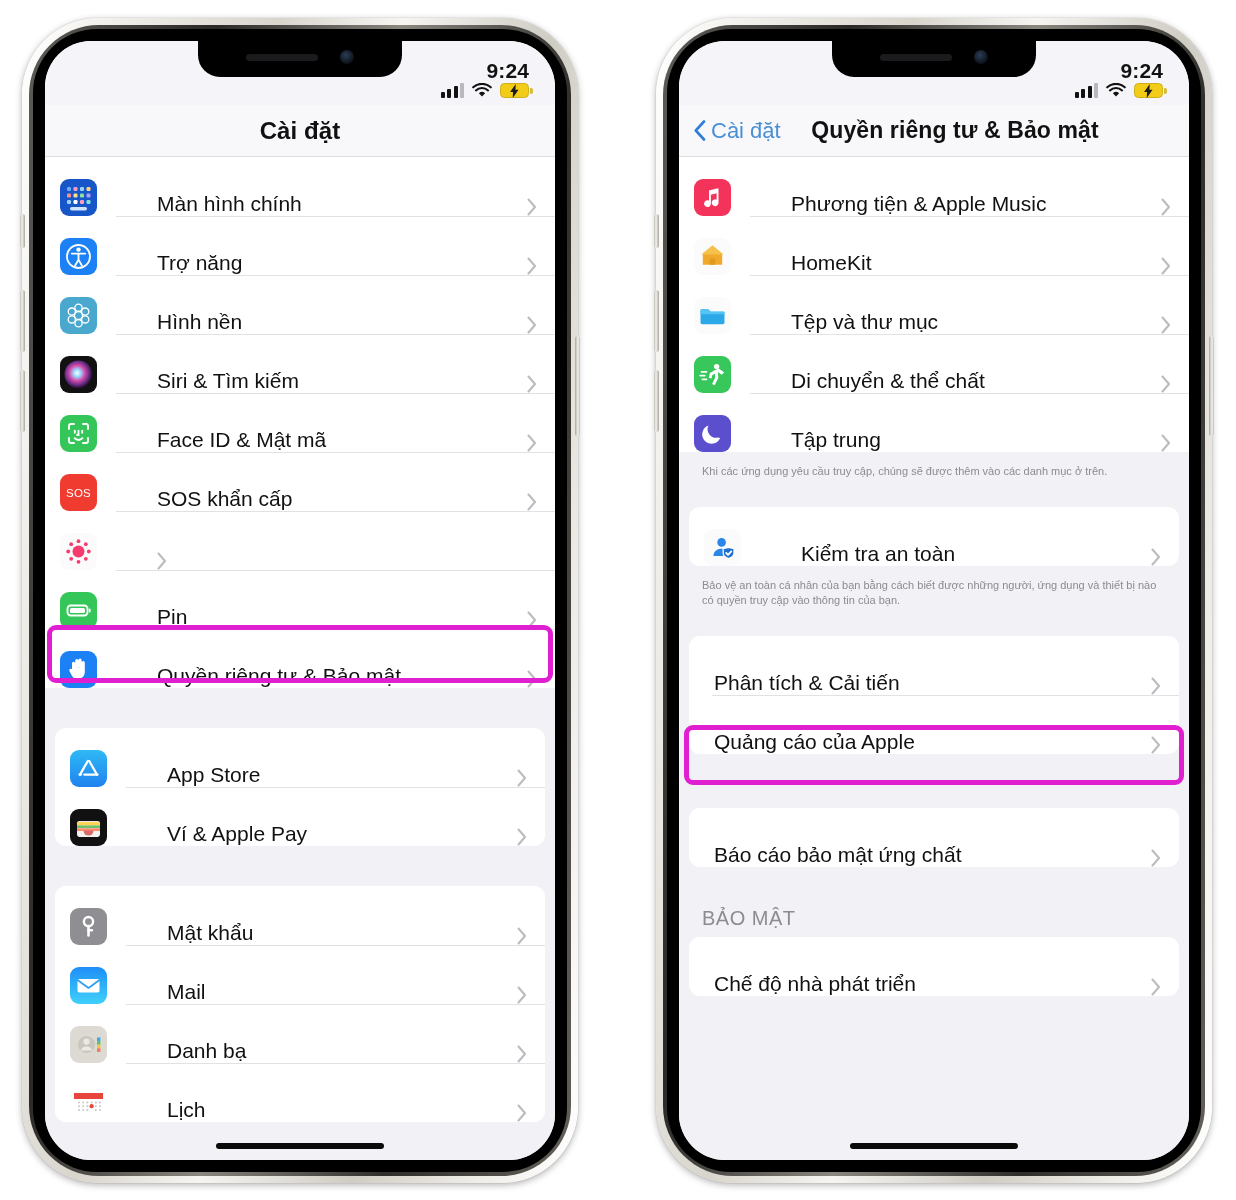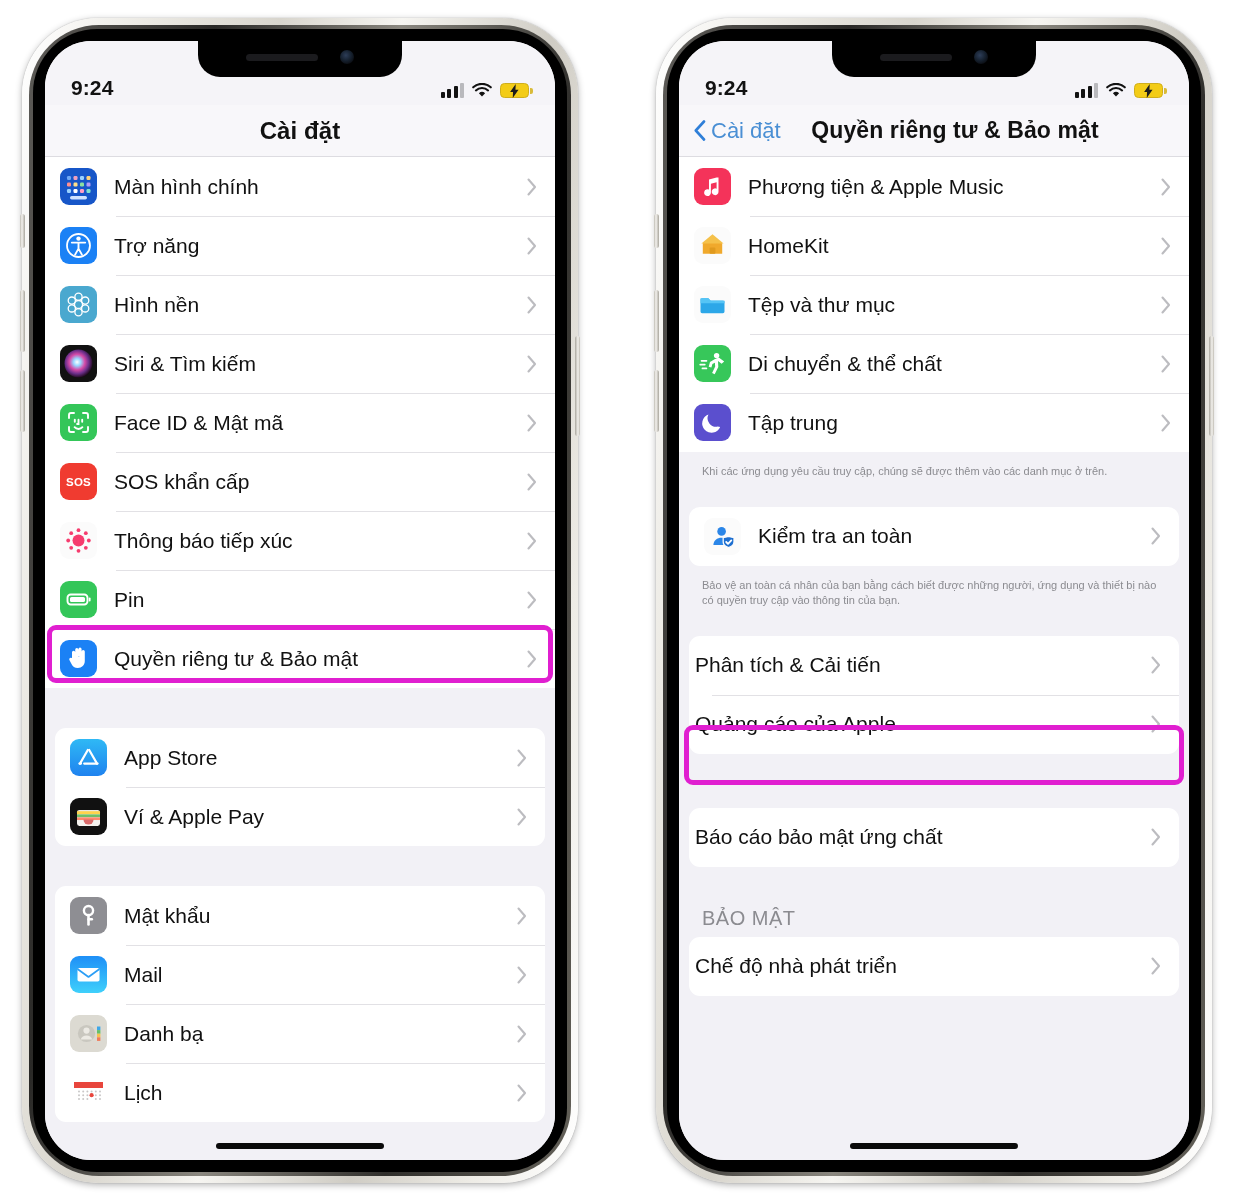--- a/index.html
+++ b/index.html
@@ -44,22 +44,23 @@
   .btn-vol.mute { top:196px; height:34px; }
   .btn-vol.v1   { top:272px; height:62px; }
   .btn-vol.v2   { top:352px; height:62px; }
   .btn-pwr { position:absolute; right:-2px; top:318px; width:5px; height:100px; border-radius:3px;
     background:linear-gradient(270deg,#bfbcb3,#f4f2ee 40%,#a9a69d); }
 
   
   .statusbar {
     position: relative; height: 64px;
     background: #f5f4f8;
-    display:flex; align-items:flex-end; justify-content:space-between;
+    display:flex; align-items:flex-end; justify-content:flex-end;
     padding: 0 26px 5px 26px;
+    flex-direction: column;
   }
   .notch {
     position:absolute; left:50%; transform:translateX(-50%); top:0;
     width: 204px; height: 36px; background:#000;
     border-bottom-left-radius: 22px; border-bottom-right-radius: 22px;
     display:flex; align-items:center; justify-content:center; gap:22px;
     z-index: 3;
   }
   .speaker { width:72px; height:7px; border-radius:4px; background:#1b1b1e; margin-top:-4px;}
   .face-cam { width:14px; height:14px; border-radius:50%;
@@ -90,25 +91,25 @@
     display:flex; align-items:center; gap:5px; color:#2f7fd8; cursor:pointer;
   }
   .nav-back .chev { width:12px; height:21px; }
   .nav-back .lbl { font-size: 22px; color:#4a8fd4; }
   .navbar.with-back .nav-title { margin-left: 42px; font-size:23px; }
 
   
   .content { position:relative; height: calc(100% - 116px); background:#f2f1f6; overflow:hidden; }
   .group { background:#fff; border-radius:11px; margin: 0 10px; overflow:hidden; }
   .group.flush { border-radius:0; margin:0; }
-  .row { display:flex; align-items:center; height:59px; padding-left:15px; position:relative; cursor:pointer; }
+  .row { display:flex; align-items:flex-end; height:59px; padding-left:15px; position:relative; cursor:pointer;gap:43px; }
   .row + .row:before {
     content:''; position:absolute; left:71px; right:0; top:0; height:1px; background:#e2e1e5;
   }
-  .row.noicon { padding-left:6px; }
+  .row.noicon { padding-left:25px; }
   .row.noicon + .row.noicon:before { left:23px; }
   .ico { width:37px; height:37px; border-radius:9px; flex:0 0 37px; margin-right:17px;
     display:flex; align-items:center; justify-content:center; overflow:hidden; position:relative;}
   .label { font-size: 21px; color:#111; flex:1; white-space:nowrap; }
   .chev-r { width:10px; height:18px; margin-right:18px; flex:0 0 10px; }
   .footnote { font-size: 11px; line-height: 1.36; color:#8b8b90; padding: 12px 23px 0 23px; }
   .grouphdr { font-size: 20px; color:#8b8b90; letter-spacing:.5px; padding: 0 8px 7px 23px; }
   .spacer-28 { height:28px; }
   .spacer-40 { height:40px; }
   .spacer-54 { height:54px; }
@@ -264,21 +265,21 @@
               </svg>
             </div>
             <div class="label">Face ID &amp; Mật mã</div>
             <svg class="chev-r" viewBox="0 0 10 18">
                 <path d="M1.5 1.5 8 9l-6.5 7.5" stroke="#bcbcc0" stroke-width="2.1" fill="none" stroke-linecap="round" stroke-linejoin="round"></path>
               </svg>
           </div>
 
           <div class="row">
             <div class="ico" style="background:#f03b30;">
-              <span style="color:#fff;font-size:11.5px;font-weight:700;letter-spacing:.3px;">SOS</span>
+              <span style="color:#fff;font-size:11.5px;font-weight:400;letter-spacing:.3px;">SOS</span>
             </div>
             <div class="label">SOS khẩn cấp</div>
             <svg class="chev-r" viewBox="0 0 10 18">
                 <path d="M1.5 1.5 8 9l-6.5 7.5" stroke="#bcbcc0" stroke-width="2.1" fill="none" stroke-linecap="round" stroke-linejoin="round"></path>
               </svg>
           </div>
 
           <div class="row">
             <div class="ico" style="background:#fbfbfb;">
               <svg viewBox="0 0 37 37" width="37" height="37">
@@ -288,21 +289,20 @@
                     <circle cx="25.8" cy="11.2" r="1.9"></circle>
                     <circle cx="28.8" cy="18.5" r="1.9"></circle>
                   <circle cx="25.8" cy="25.8" r="1.9"></circle>
                     <circle cx="18.5" cy="28.8" r="1.9"></circle>
                     <circle cx="11.2" cy="25.8" r="1.9"></circle>
                   <circle cx="8.2" cy="18.5" r="1.9"></circle>
                     <circle cx="11.2" cy="11.2" r="1.9"></circle>
                 </g>
               </svg>
             </div>
-            <div class="label">Thông báo tiếp xúc</div>
             <svg class="chev-r" viewBox="0 0 10 18">
                 <path d="M1.5 1.5 8 9l-6.5 7.5" stroke="#bcbcc0" stroke-width="2.1" fill="none" stroke-linecap="round" stroke-linejoin="round"></path>
               </svg>
           </div>
 
           <div class="row">
             <div class="ico" style="background:#34c659;">
               <svg viewBox="0 0 37 37" width="37" height="37">
                 <rect x="7.5" y="13.5" width="20" height="10" rx="3.2" fill="none" stroke="#fff" stroke-width="1.9"></rect>
                 <rect x="10" y="16" width="15" height="5" rx="1.6" fill="#fff"></rect>

